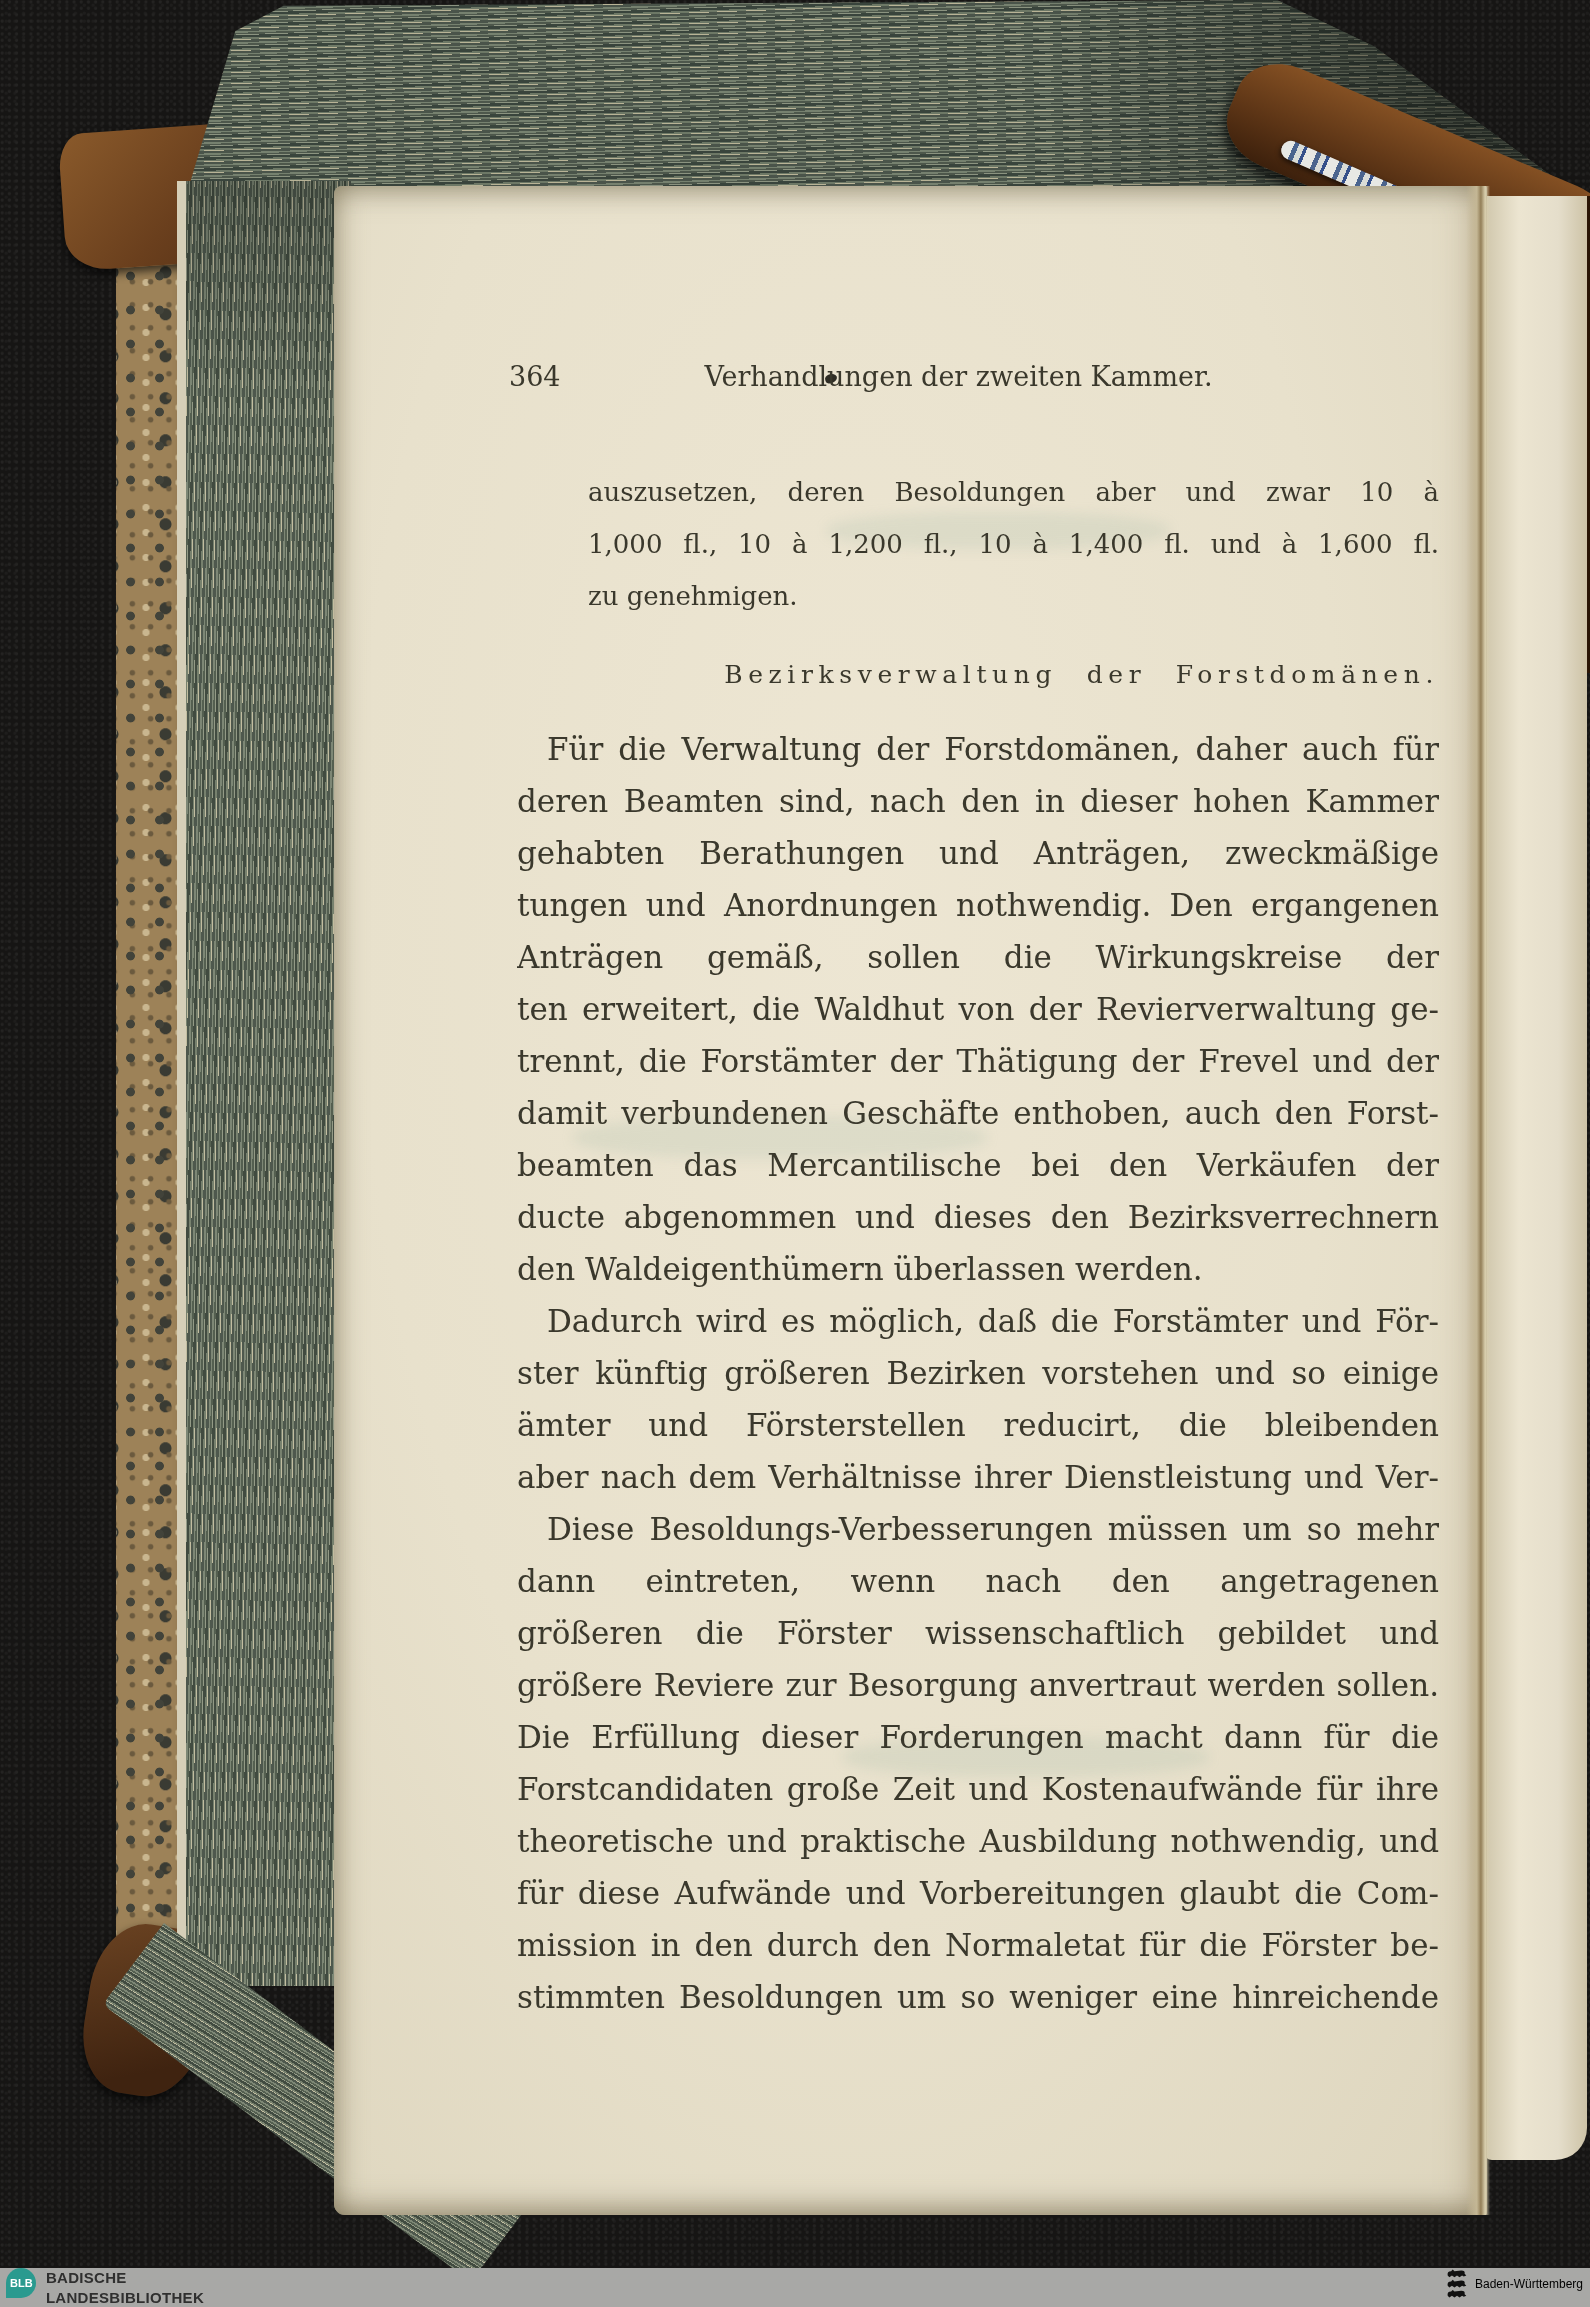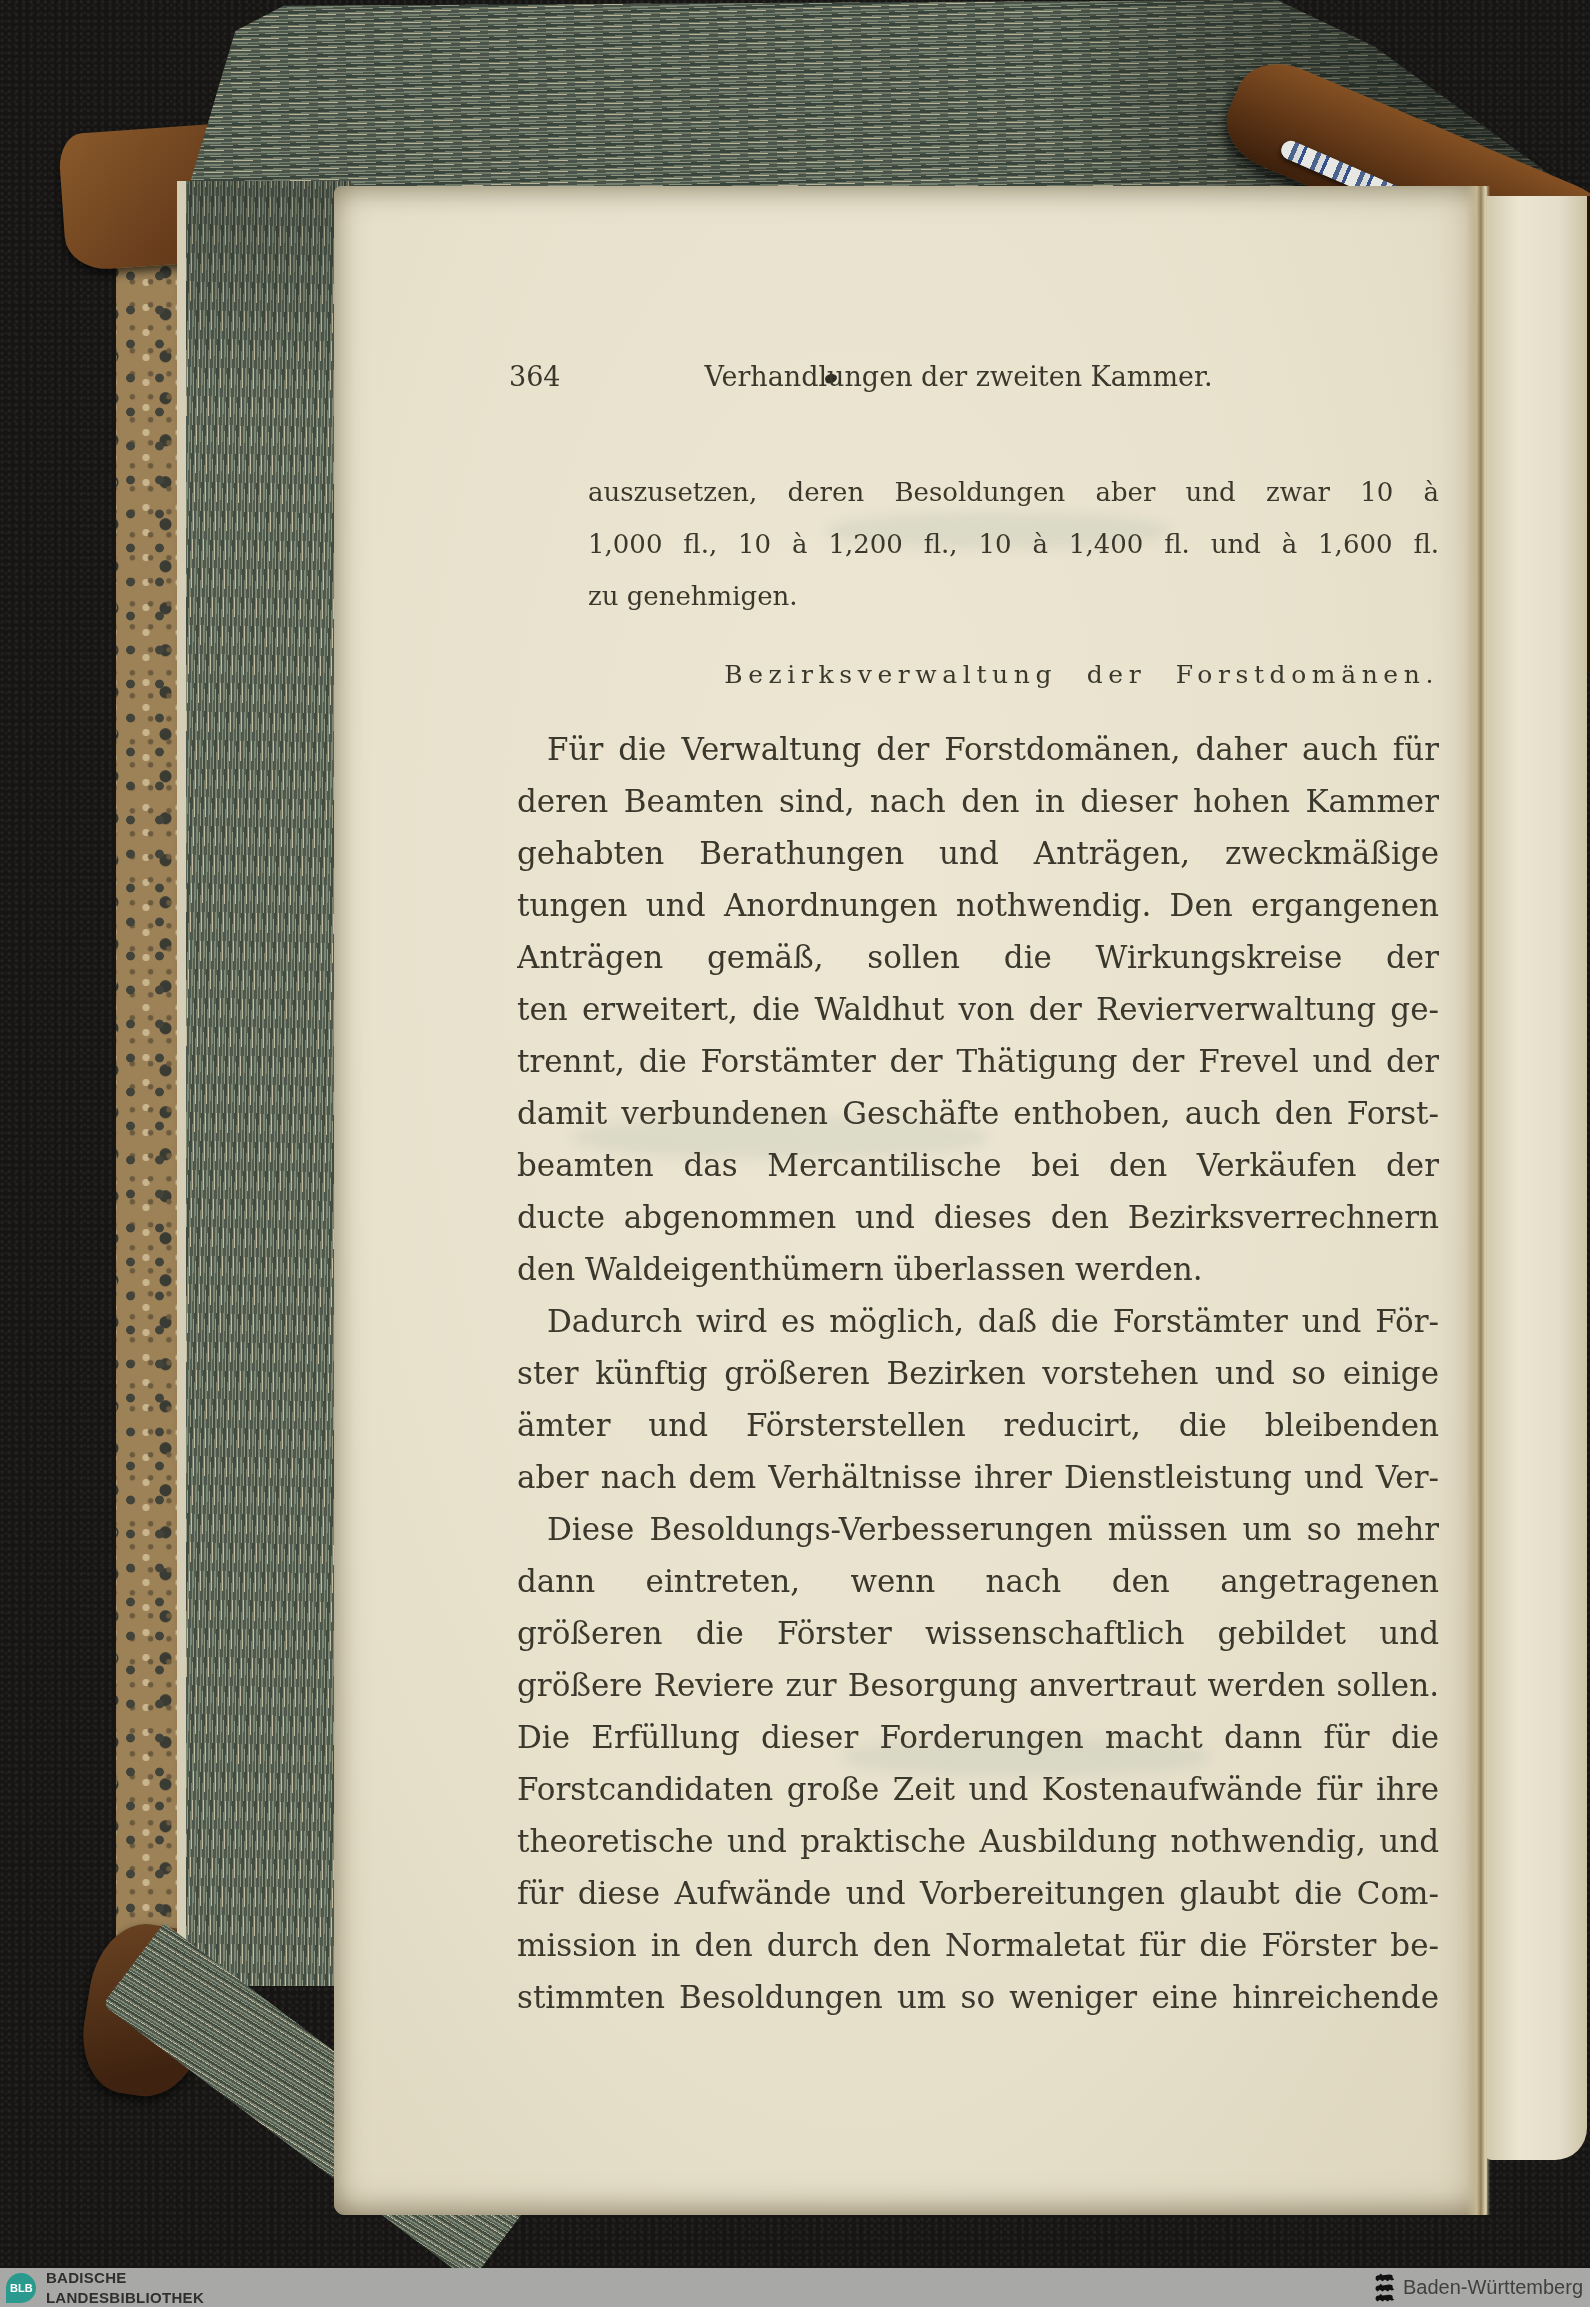--- a/index.html
+++ b/index.html
@@ -102,32 +102,32 @@
     font-size:25px;letter-spacing:5.6px;word-spacing:16px;
   }
   .bodytext{position:absolute;left:183px;top:537px;width:922px;font-size:31px;}
   .tline{height:52px;line-height:52px;overflow:hidden;text-align:left;white-space:normal;}
   .tline.jl{text-align:justify;text-align-last:justify;}
   .tline.jl::after{content:"";display:inline-block;width:100%;height:0;}
   .tline.first{text-indent:30px;}
   
   .footer{
     position:absolute;z-index:10;left:0;top:2268px;width:1591px;height:39px;
-    background:var(--footerbar,#a8a8a6);display:flex;align-items:center;
+    background:var(--footerbar,#a8a8a6);display:flex;align-items:flex-start;
     font-family:"Liberation Sans", sans-serif;
   }
   .blb-badge{
     width:30px;height:30px;margin-left:6.4px;background:var(--blbteal,#2a9a8f);
     border-radius:50% 50% 50% 0;color:#fff;font-weight:bold;font-size:11px;
     display:flex;align-items:center;justify-content:center;flex:0 0 auto;
   }
   .blb-text{margin-left:9.5px;font-size:15px;font-weight:bold;letter-spacing:0.3px;color:#2f2f2f;line-height:1.3;}
   .bw{margin-left:auto;margin-right:8px;display:flex;align-items:center;gap:7.2px;}
   .lions{display:block;}
-  .bw-label{font-size:20px;color:#404040;}
+  .bw-label{font-size:12px;color:#000000;}
 </style>
 </head>
 <body>
 
 <div class="stage">
 
   <div class="marble marble-top"></div>
   <div class="marble marble-left"></div>
   <div class="leather leather-tl"></div>
   <div class="leather leather-bl"></div>

